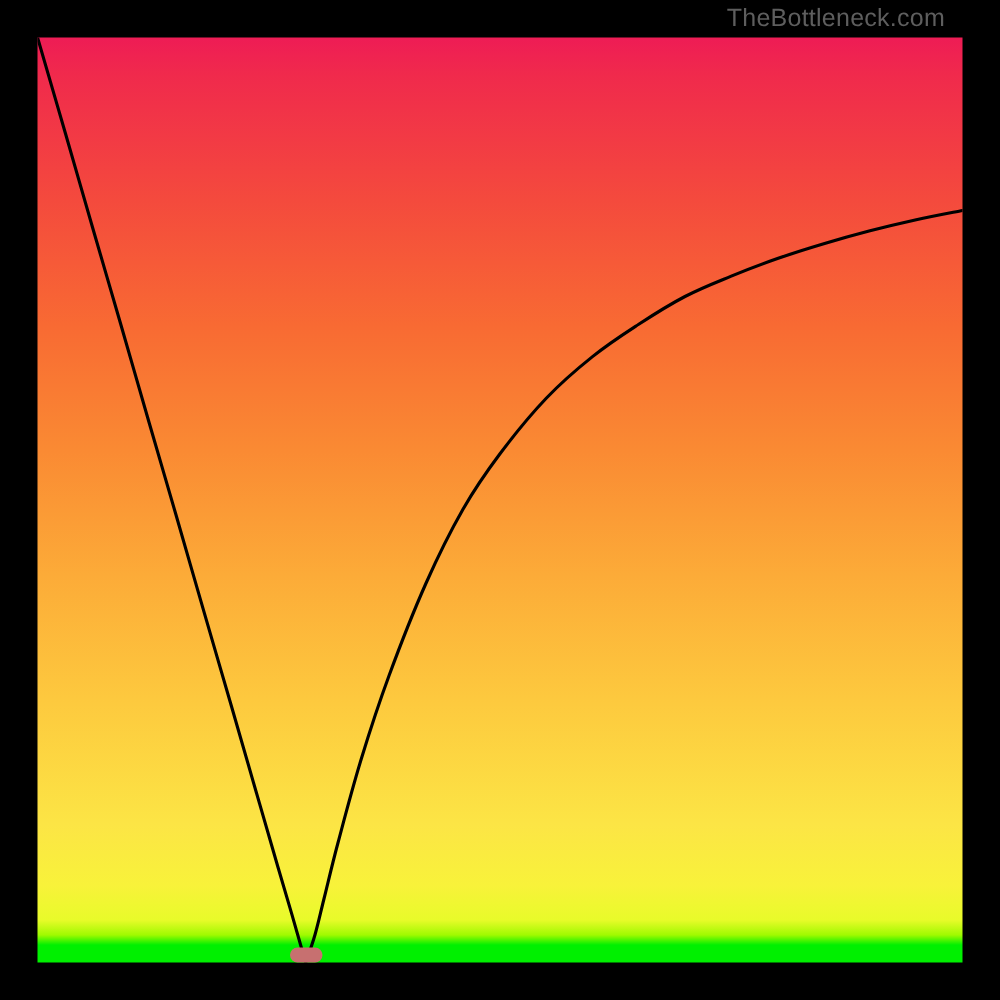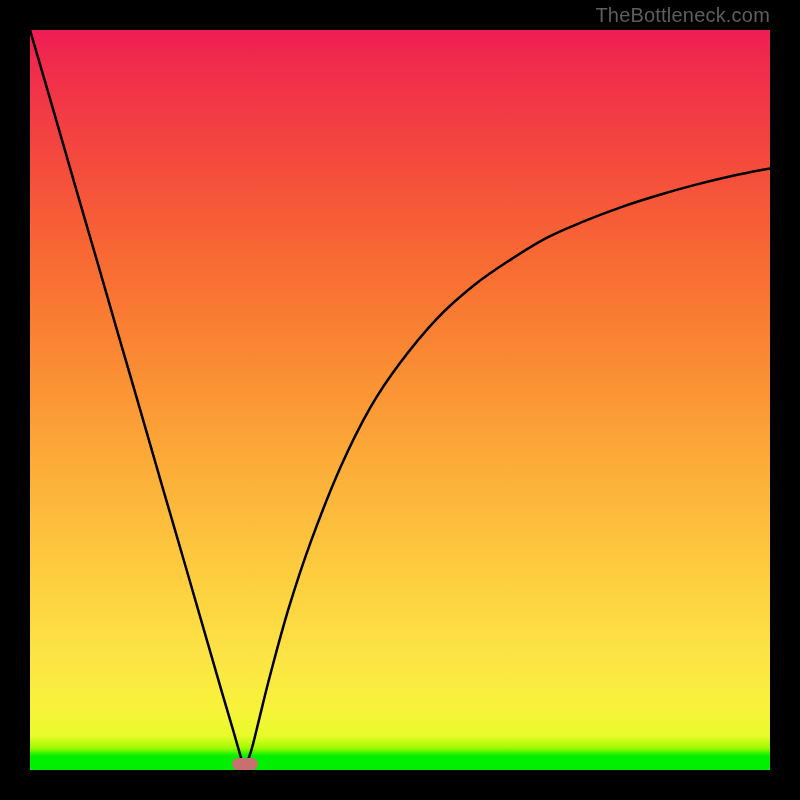--- a/index.html
+++ b/index.html
@@ -39,21 +39,21 @@
       #fa8a33 410px,
       #f86a33 510px,
       #f44a3d 610px,
       #f02a4c 710px,
       #ee1c55 740px
     );
   }
   .watermark {
     position: absolute;
     top: 4px;
-    right: 30px;
+    right: 44px;
     color: #5e5e5e;
     font-size: 20px;
     font-weight: 500;
     letter-spacing: 0.2px;
     user-select: none;
     text-align: center;
   }
   .curve-svg {
     position: absolute;
     top: 0;

